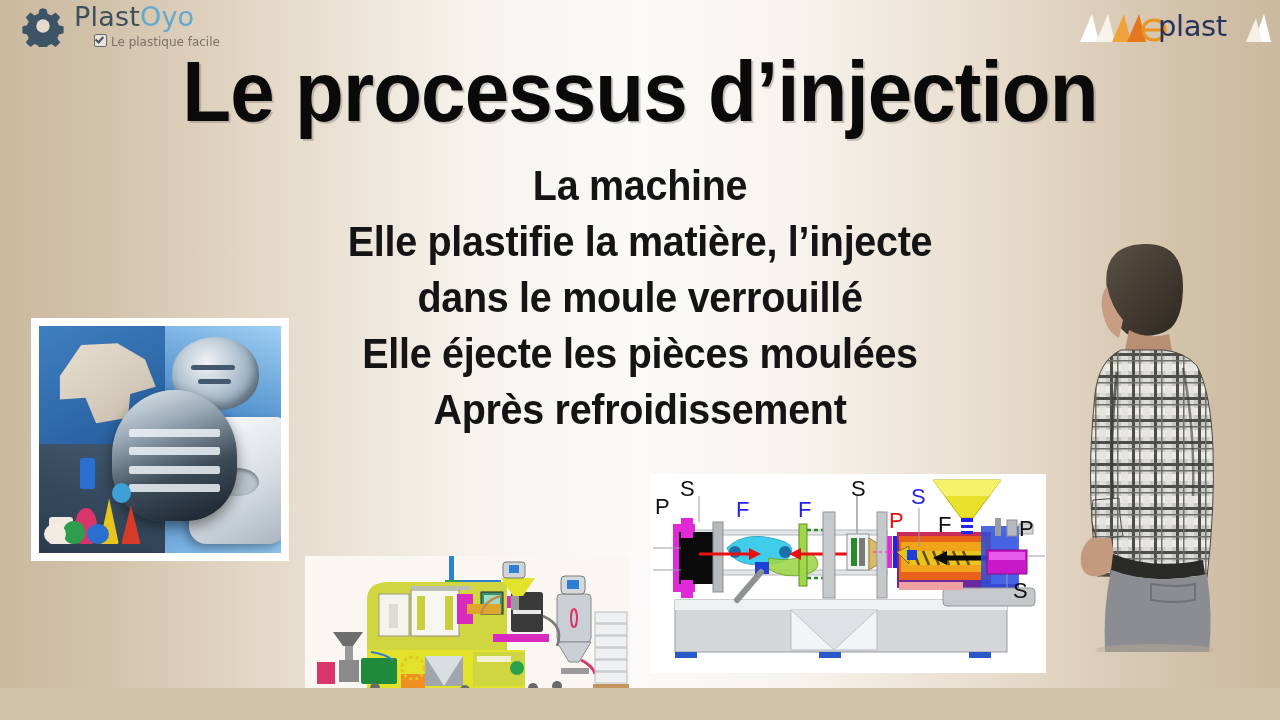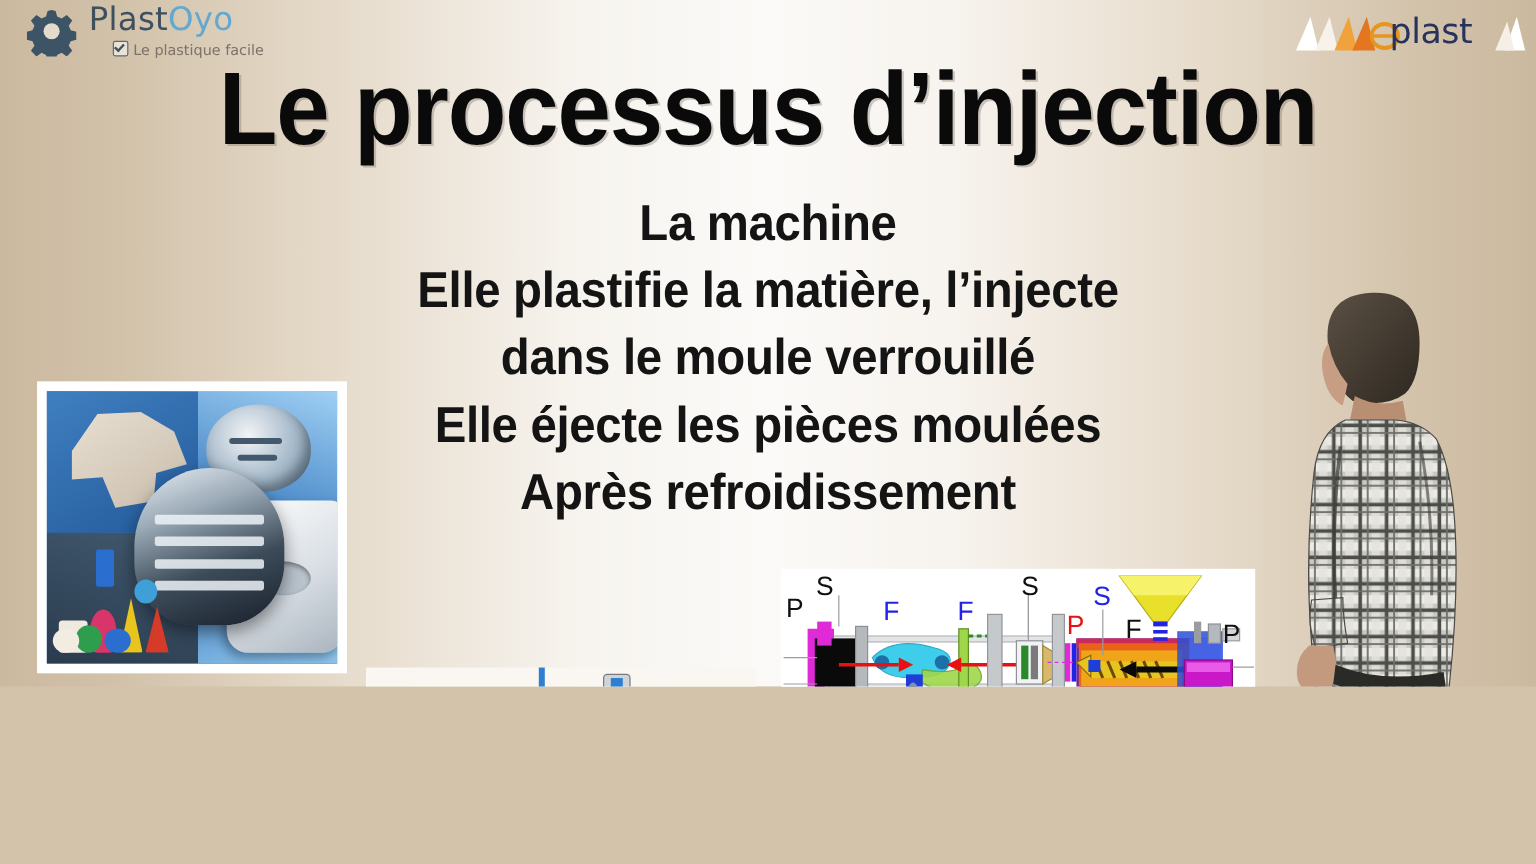--- a/index.html
+++ b/index.html
@@ -3,21 +3,21 @@
 <meta charset="utf-8">
 <title>Le processus d'injection</title>
 <style>
   html,body{margin:0;padding:0;}
   body{
     width:1280px;height:720px;overflow:hidden;
     font-family:"Liberation Sans","DejaVu Sans",sans-serif;
     background:#d3c3ab;
   }
   #slide{
-    position:relative;width:1280px;height:572px;overflow:hidden;
+    position:relative;width:1280px;height:688px;overflow:hidden;
     background:linear-gradient(to right,
        #cbb99f 0%, #d2c2aa 8%, #e6dbcb 22%, #f7f4ef 38%,
        #fbfaf8 50%, #f7f3ee 62%, #e7dccc 78%, #d3c3ab 92%, #cbb99f 100%);
   }
 
   
   #logo-left{position:absolute;left:22px;top:3px;width:215px;height:48px;}
   #logo-left .gear{position:absolute;left:0;top:2px;width:42px;height:42px;}
   #logo-left .brand{position:absolute;left:52px;top:-2px;font-size:27px;letter-spacing:.2px;
      font-family:"DejaVu Sans",sans-serif;}

